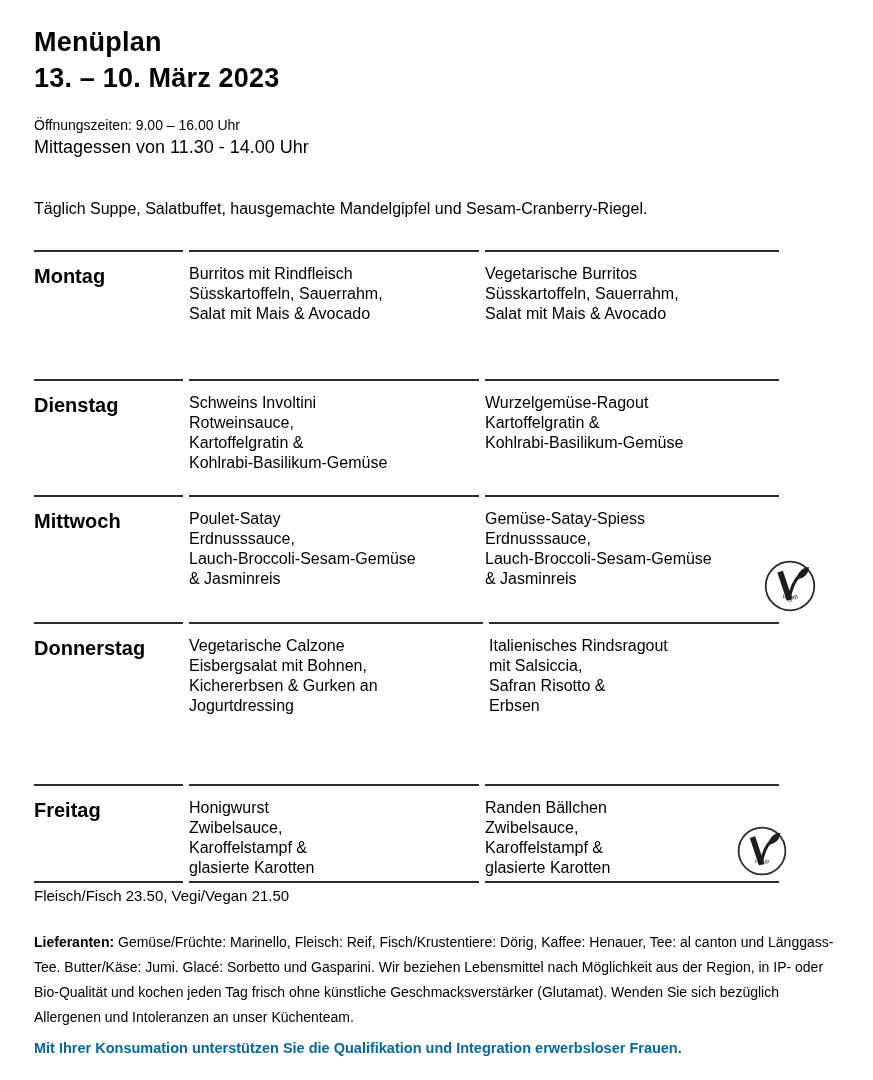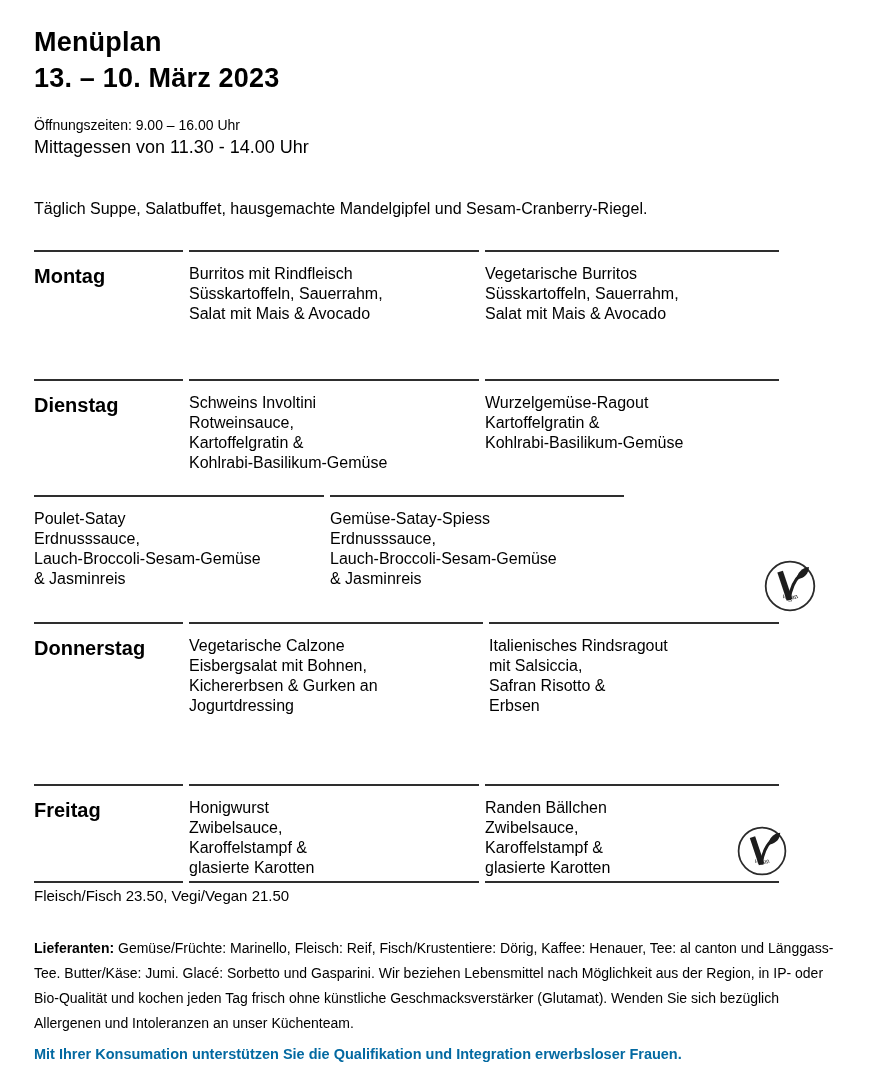--- a/index.html
+++ b/index.html
@@ -47,21 +47,21 @@
   .row-mittwoch   { height: 127px; }
   .row-donnerstag { height: 162px; }
   .row-freitag    { height: 97px; }
   .table-close .cell { padding: 0; height: 0; }
 
   .vegan-badge { position: absolute; }
   .badge-mittwoch { left: 729px; top: 64px; }
   .badge-freitag  { left: 702px; top: 41px; }
 
   .price-line { margin-top: 3px; font-size: 15px; line-height: 20px; }
-  .suppliers  { margin-top: 30px; width: 806px; font-size: 14px; line-height: 25px; }
+  .suppliers  { margin-top: 24px; width: 806px; font-size: 14px; line-height: 25px; }
   .suppliers b { font-weight: bold; }
   .gray-note  { margin-top: 8px; width: 806px; font-size: 14.5px; line-height: 20px;
                 font-weight: bold; color: #0369a1; }
 </style>
 </head>
 <body>
 
 <div class="page">
 
   <div class="title">
@@ -93,20 +93,21 @@
       <div class="cell cell-meal first">Schweins Involtini
 Rotweinsauce,
 Kartoffelgratin &amp;
 Kohlrabi-Basilikum-Gemüse</div>
       <div class="cell cell-meal second">Wurzelgemüse-Ragout
 Kartoffelgratin &amp;
 Kohlrabi-Basilikum-Gemüse</div>
     </div>
 
     <div class="menu-row row-mittwoch">
+      <div class="cell cell-day">Mittwoch</div>
       <div class="cell cell-meal first">Poulet-Satay
 Erdnusssauce,
 Lauch-Broccoli-Sesam-Gemüse
 &amp; Jasminreis</div>
       <div class="cell cell-meal second">Gemüse-Satay-Spiess
 Erdnusssauce,
 Lauch-Broccoli-Sesam-Gemüse
 &amp; Jasminreis</div>
       <svg class="vegan-badge badge-mittwoch" viewBox="0 0 60 60" width="54" height="54">
         <circle cx="30" cy="30" r="27" fill="none" stroke="#2b2b2b" stroke-width="2"></circle>

